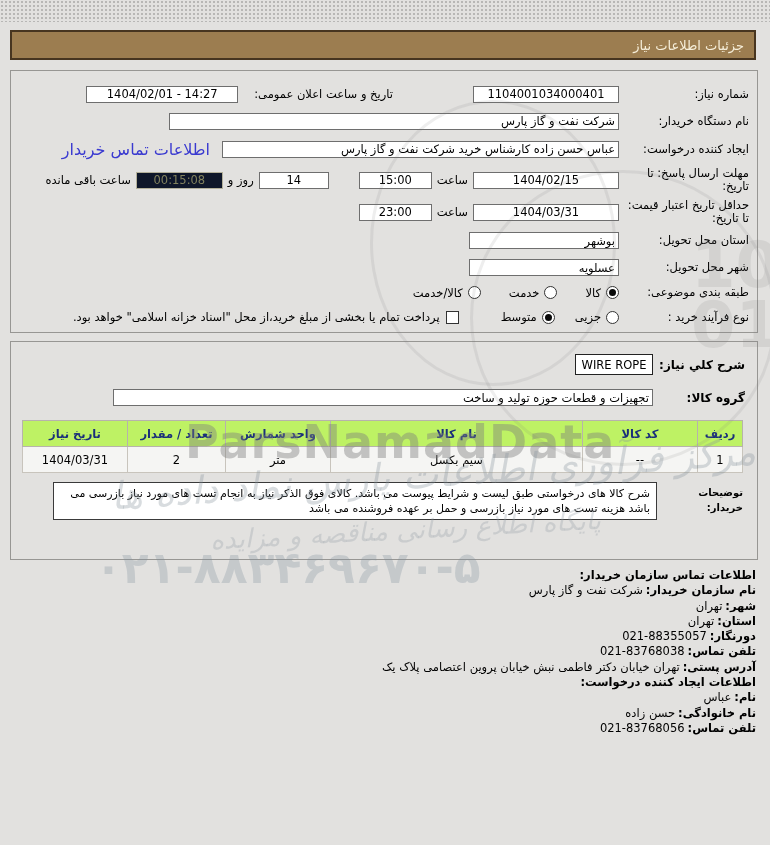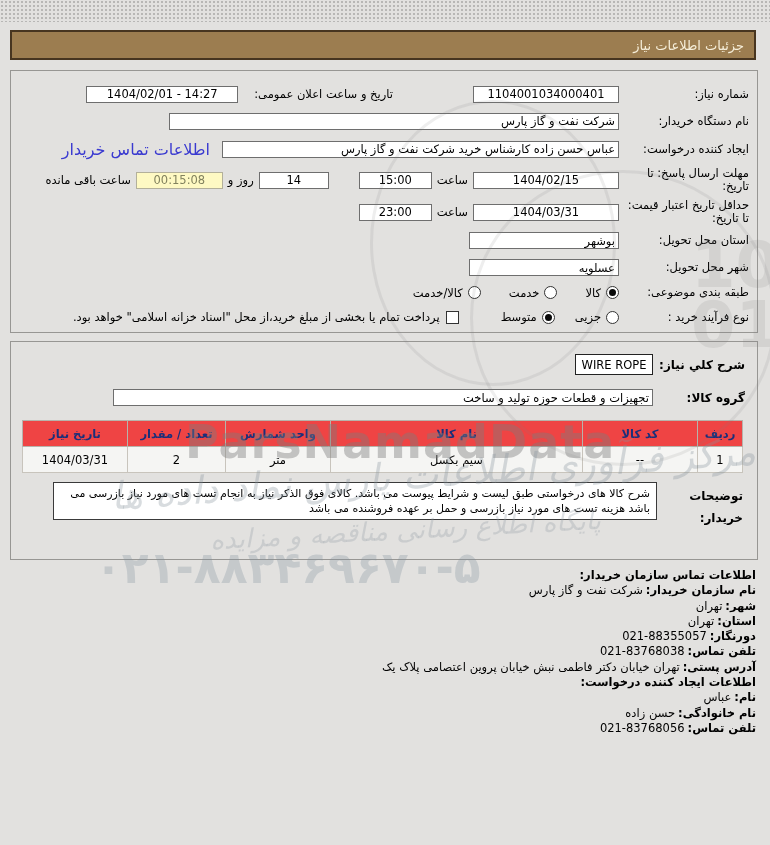--- a/index.html
+++ b/index.html
@@ -36,46 +36,46 @@
     font-size:11.5px;flex-shrink:0;
   }
   .box.start{justify-content:flex-start;padding:0 3px}
   .ltr{direction:ltr}
   .w146{width:146px}.w150{width:150px}.w152{width:152px}.w73{width:73px}
   .w70{width:70px}.w397{width:397px}.w450{width:450px}
   .w540{width:540px}.w78{width:78px}
   .inline-label{font-size:11.5px;white-space:nowrap}
   .link{color:#3a3ad0;font-size:16px;margin-right:12px;cursor:pointer;white-space:nowrap}
   .countdown{
-    background:#fef9c3;border:1px solid #b3b09a;color:#82825e;
+    background:#0f172a;border:1px solid #b3b09a;color:#82825e;
     width:87px;height:17px;box-sizing:border-box;display:flex;align-items:center;justify-content:center;
     font-size:11.5px;direction:ltr;flex-shrink:0;
   }
   .radio{
     width:13px;height:13px;border-radius:50%;background:#fff;border:1px solid #333;
     display:inline-block;position:relative;flex-shrink:0;box-sizing:border-box;
   }
   .radio.checked::after{content:"";position:absolute;top:2px;left:2px;right:2px;bottom:2px;background:#0a0a0a;border-radius:50%}
   .checkbox{width:13px;height:13px;background:#fff;border:1px solid #333;display:inline-block;flex-shrink:0;box-sizing:border-box}
   .opt{display:flex;align-items:center}
   .opt .radio{margin-left:5px}
   .optlabel{font-size:11.5px;white-space:nowrap}
   
   .p2row{display:flex;align-items:center;padding-right:12px}
   .blabel{font-weight:bold;font-size:12px;flex-shrink:0}
   .sec-title{font-weight:bold;font-size:12px;padding-right:12px;margin-top:12px}
   .goods-table{border-collapse:collapse;margin:14px 14px 0 14px;font-size:11.5px;table-layout:fixed;width:720px}
   .goods-table th{
-    background:#ef4444;color:#1a2f7a;font-weight:bold;border:1px solid #b7b3ab;height:25px;padding:0 2px;
+    background:#bef264;color:#1a2f7a;font-weight:bold;border:1px solid #b7b3ab;height:25px;padding:0 2px;
   }
   .goods-table td{
     background:#f5f5f3;border:1px solid #c8c4bc;height:25px;text-align:center;padding:0 2px;
   }
   .notes-row{display:flex;align-items:flex-start;padding-right:14px;margin-top:9px}
-  .notes-label{font-weight:bold;font-size:12px;width:80px;line-height:22px;flex-shrink:0;padding-top:3px}
+  .notes-label{font-weight:bold;font-size:10px;width:80px;line-height:15px;flex-shrink:0;padding-top:3px}
   .notes-box{
     background:#fff;border:1px solid #3a3a3a;width:604px;min-height:34px;box-sizing:border-box;
     padding:3px 6px;font-size:11px;line-height:15px;text-align:right;margin-right:6px;
   }
   
   .contact{position:absolute;top:568px;right:14px;left:14px;text-align:right;font-size:11.5px;line-height:15.3px}
   .cline .cl{font-weight:bold}
   .cline .cv{margin-right:3px}
   .cv.ltr{unicode-bidi:embed}
   .chead{font-weight:bold}

